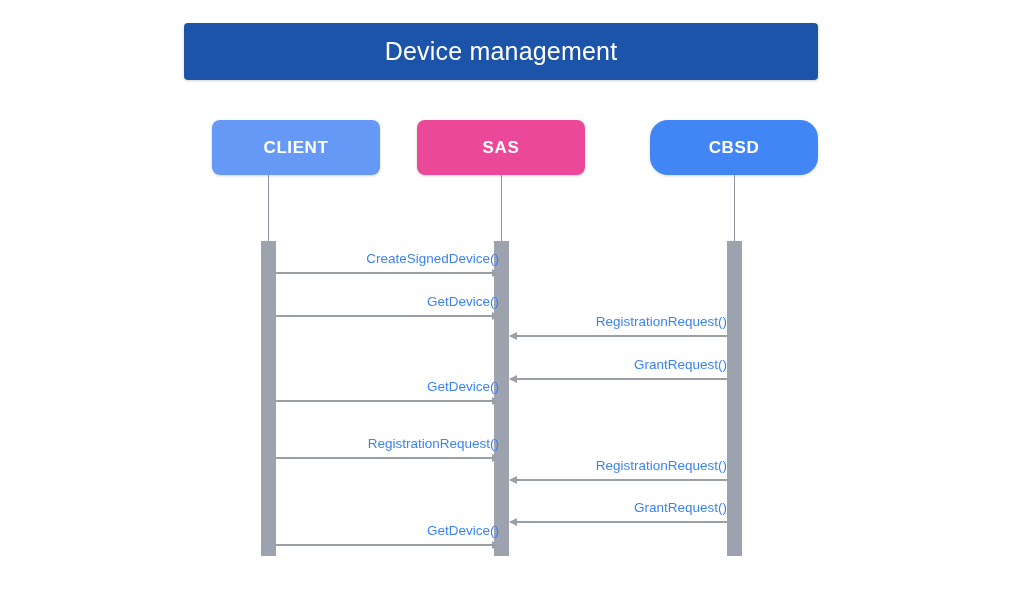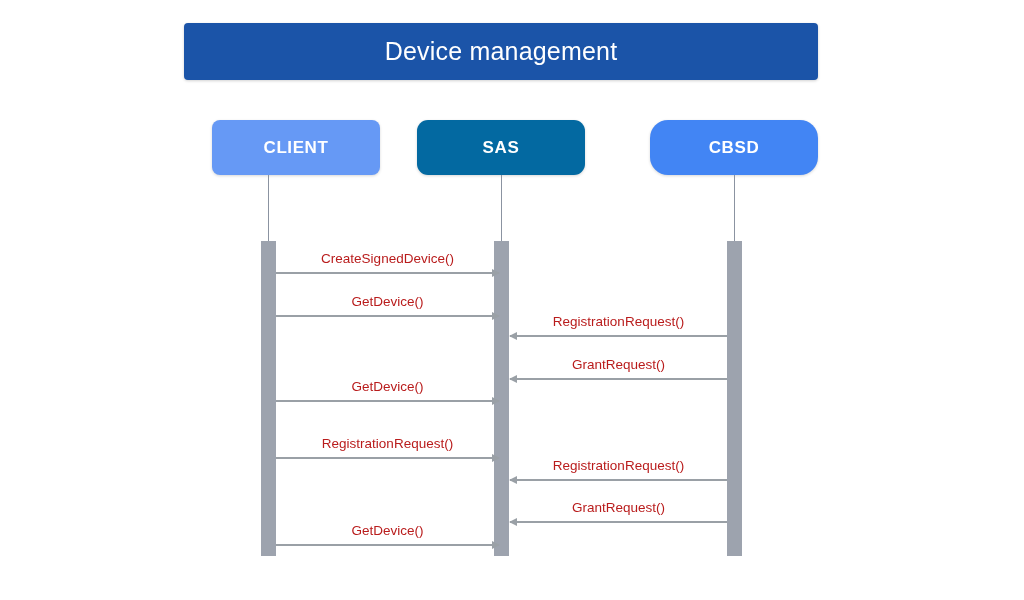--- a/index.html
+++ b/index.html
@@ -106,42 +106,42 @@
     border-left: 8px solid #9AA0A6;
   }
   .message.dir-left .msg-head {
     left: -1px;
     border-right: 8px solid #9AA0A6;
   }
   .message .msg-label {
     position: absolute;
     bottom: 7px;
     width: 100%;
-    text-align: center;
-    color: #b91c1c;
+    text-align: right;
+    color: #3b82f6;
     font-size: 13.5px;
     font-weight: 400;
     white-space: nowrap;
     line-height: 1;
   }
 </style>
 </head>
 <body>
 
 <div id="diagram-root">
 
   <div class="title-bar">
     <span class="title-text">Device management</span>
   </div>
 
   <div id="participants-layer">
       <div class="participant" style="left: 184px; background: rgb(102, 153, 245); margin-left: 28px;">
         <span class="participant-label">CLIENT</span>
       </div>
-      <div class="participant" style="left: 417px; background: #0369a1; border-radius: 11px;">
+      <div class="participant" style="left: 417px; background: #ec4899;">
         <span class="participant-label">SAS</span>
       </div>
       <div class="participant" style="left: 650px; background: rgb(66, 133, 244); border-radius: 18px;">
         <span class="participant-label">CBSD</span>
       </div>
     </div>
 
   <div id="lifelines-layer">
       <div class="lifeline" style="left: 268px; height: 381px;"></div>
       <div class="lifeline" style="left: 501px; height: 381px;"></div>

